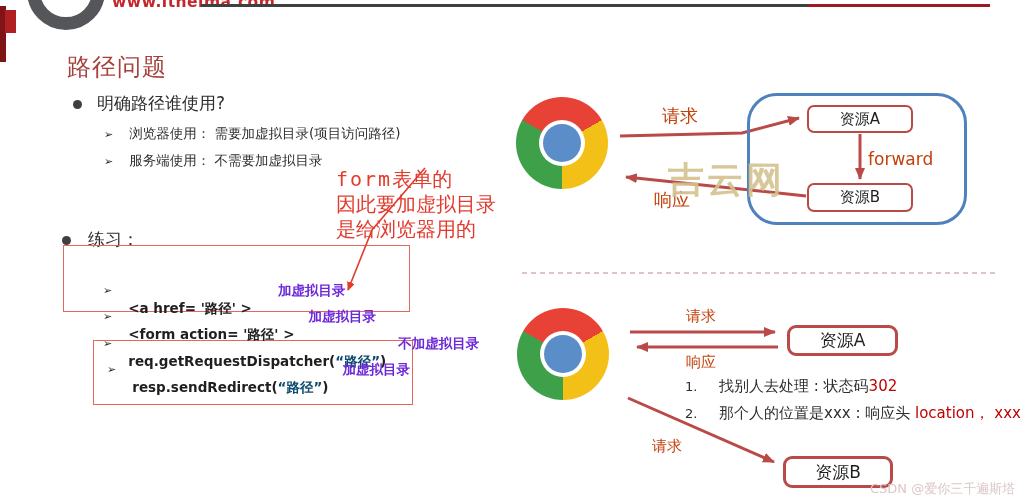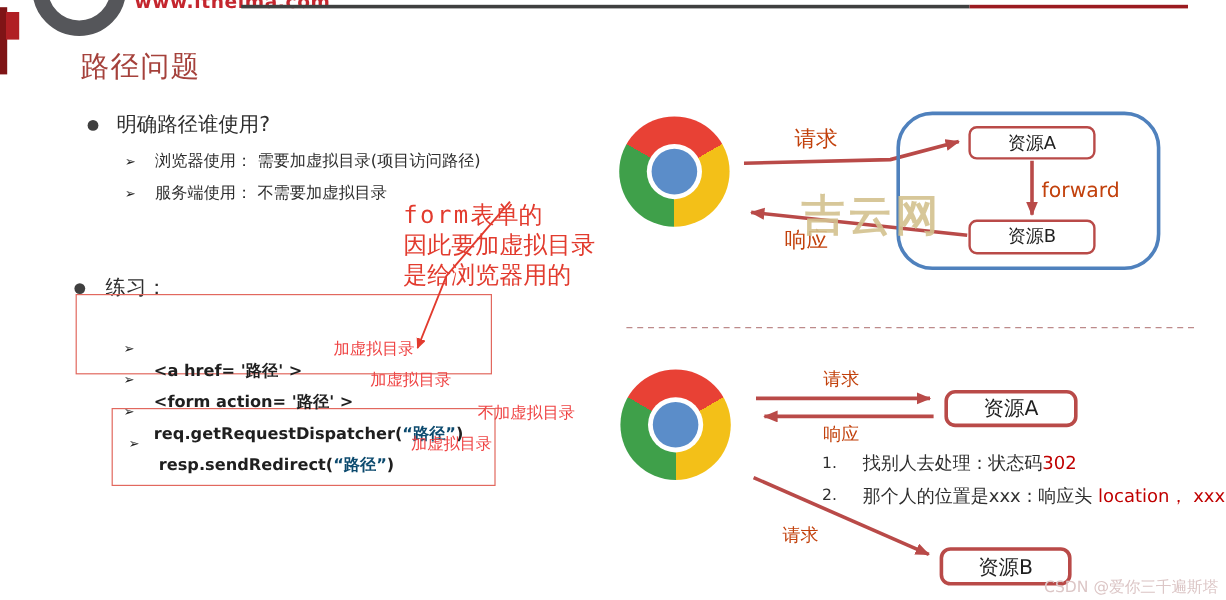--- a/index.html
+++ b/index.html
@@ -11,30 +11,30 @@
 
   
   .edge-dark{left:0;top:6px;width:6px;height:56px;background:#7f1416;}
   .edge-red{left:5px;top:10px;width:11px;height:23px;background:#b01f24;}
   .logo-ring{left:27px;top:-48px;width:78px;height:78px;border-radius:50%;
     border:13px solid #55565a;background:#fff;box-sizing:border-box;}
   .site-url{left:112px;top:-7px;font-size:15.5px;font-weight:bold;color:#c4262e;letter-spacing:.5px;}
   .line-gray{left:201px;top:4px;width:607px;height:3px;background:#3f4040;}
   .line-red{left:808px;top:4px;width:182px;height:3px;background:#9b1b20;}
 
-  .page-title{left:67px;top:39px;font-size:24px;color:#a5413b;letter-spacing:1px;}
+  .page-title{left:67px;top:51px;font-size:24px;color:#a5413b;letter-spacing:1px;}
 
   .dot{width:9px;height:9px;border-radius:50%;background:#3f3f3f;}
   .h-bullet{font-size:17px;color:#2e2e2e;}
   .sub-row{display:flex;align-items:center;font-size:13.5px;color:#2e2e2e;}
   .tri{font-size:11px;color:#1f1f1f;margin-right:16px;}
   .code-row{display:flex;align-items:center;font-size:13.5px;}
   .code{font-weight:600;color:#1f1f1f;margin-top:37px;}
   .path-green{color:#0c4a6e;font-weight:700;}
-  .note{color:#ef4444;}
+  .note{color:#6d28d9;font-weight:bold;}
 
   .red-rect{border:1px solid #e2685e;box-sizing:border-box;}
 
   .annotation{left:336px;top:167px;font-size:20px;line-height:25px;color:#e23b2e;font-weight:500;}
   .annotation .mono{font-family:"DejaVu Sans Mono","Liberation Mono",monospace;letter-spacing:2px;}
 
   
   .chrome{width:92px;height:92px;border-radius:50%;
     background:conic-gradient(from -60deg,#e84135 0 120deg,#f3c018 0 240deg,#3fa04a 0 360deg);}
   .chrome::before{content:"";position:absolute;inset:23px;background:#ffffff;border-radius:50%;}

